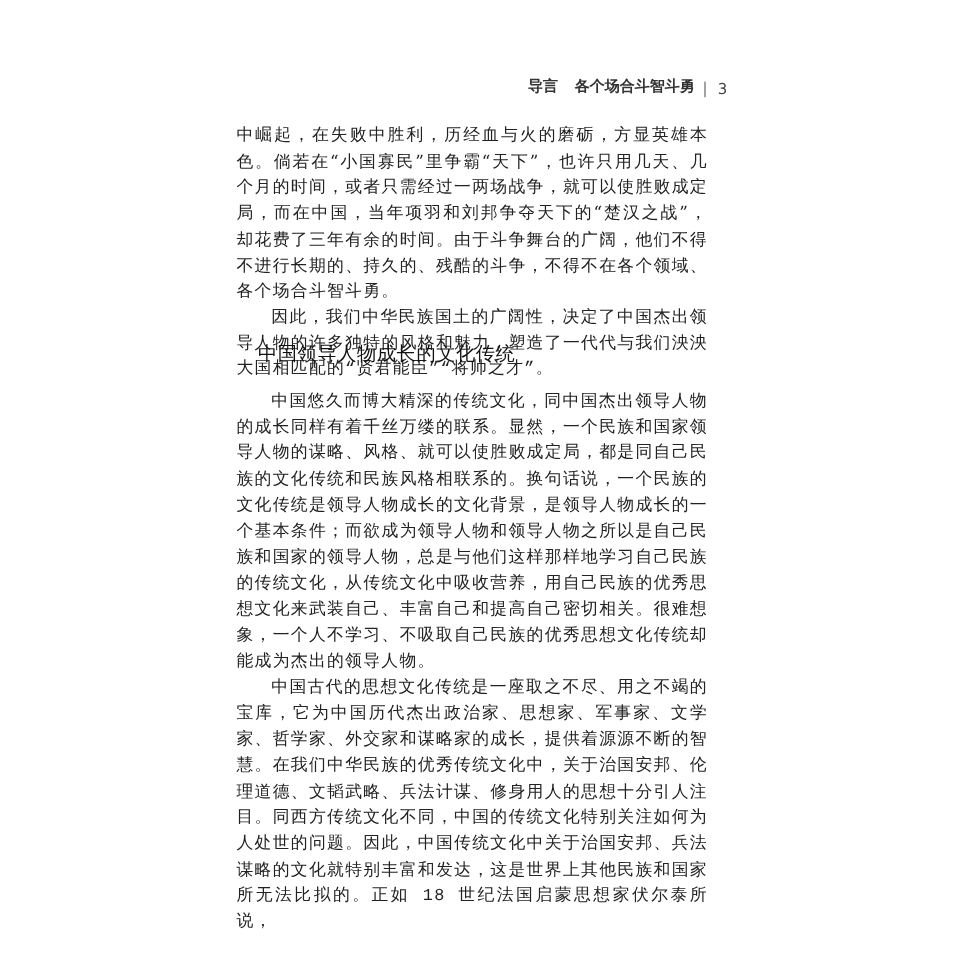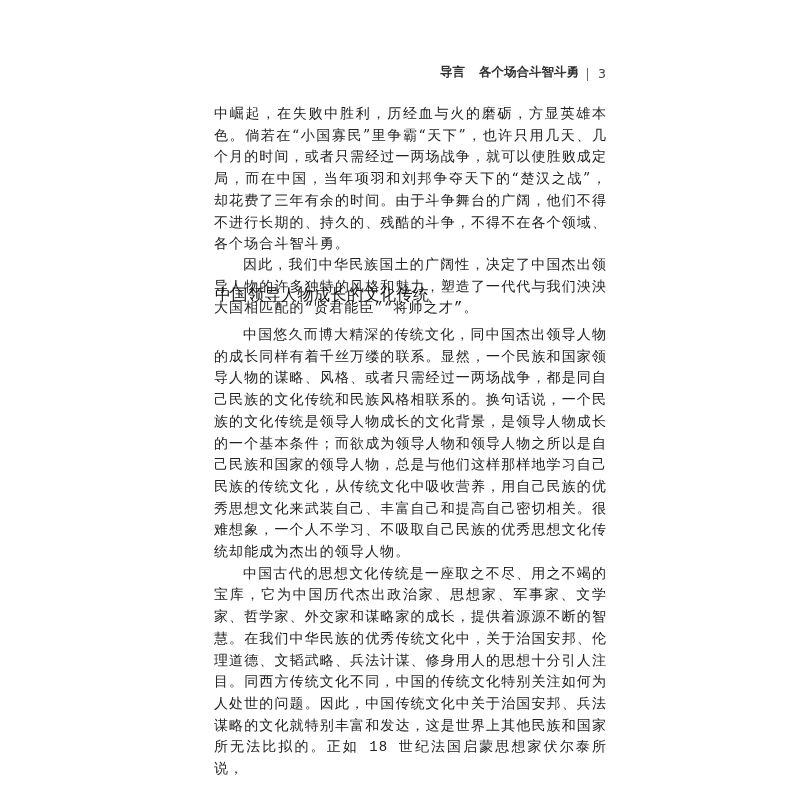--- a/index.html
+++ b/index.html
@@ -4,21 +4,21 @@
 <style>
   html, body { margin:0; padding:0; background:#ffffff; }
   body { width:800px; height:800px; position:relative; overflow:hidden;
          font-family:"DejaVu Serif", "Liberation Serif", serif; color:#222; }
   .running-header { position:absolute; top:61px; left:400px; width:206px; height:20px;
          font-family:"DejaVu Sans", "Liberation Sans", sans-serif; font-size:12.5px; font-weight:bold;
          color:#333; display:flex; justify-content:flex-end; align-items:flex-end; white-space:nowrap; }
   .running-header .sep { display:inline-block; width:1px; height:13px; background:#666; margin:0 10px 0 8px; }
   .running-header .num { font-weight:normal; color:#444; }
   .running-header .gap { display:inline-block; width:14px; }
-  .body { position:absolute; left:214px; width:393px; }
+  .body { position:absolute; left:197px; width:393px; }
   .para { margin:0; font-size:14px; line-height:21.7px; letter-spacing:1.1px; text-align:justify;
           text-align-last:left; color:#222; }
   .para.indent { text-indent:29px;font-family:Liberation Mono, monospace; }
   .sec1 { top:103px; }
   .heading { position:absolute; top:285px; left:215px; width:393px; text-align:left;
              font-family:Liberation Sans, sans-serif; font-size:16px; color:#111;
              letter-spacing:0.5px; }
   .sec2 { top:325px; }
 </style>
 </head>
@@ -33,15 +33,15 @@
 </div>
 
 <div class="body sec1">
   <p class="para">中崛起，在失败中胜利，历经血与火的磨砺，方显英雄本色。倘若在“小国寡民”里争霸“天下”，也许只用几天、几个月的时间，或者只需经过一两场战争，就可以使胜败成定局，而在中国，当年项羽和刘邦争夺天下的“楚汉之战”，却花费了三年有余的时间。由于斗争舞台的广阔，他们不得不进行长期的、持久的、残酷的斗争，不得不在各个领域、各个场合斗智斗勇。</p>
   <p class="para indent">因此，我们中华民族国土的广阔性，决定了中国杰出领导人物的许多独特的风格和魅力，塑造了一代代与我们泱泱大国相匹配的“贤君能臣”“将帅之才”。</p>
 </div>
 
 <div class="heading">中国领导人物成长的文化传统</div>
 
 <div class="body sec2">
-  <p class="para indent">中国悠久而博大精深的传统文化，同中国杰出领导人物的成长同样有着千丝万缕的联系。显然，一个民族和国家领导人物的谋略、风格、或者只需经过一两场战争，都是同自己民族的文化传统和民族风格相联系的。换句话说，一个民族的文化传统是领导人物成长的文化背景，是领导人物成长的一个基本条件；而欲成为领导人物和领导人物之所以是自己民族和国家的领导人物，总是与他们这样那样地学习自己民族的传统文化，从传统文化中吸收营养，用自己民族的优秀思想文化来武装自己、丰富自己和提高自己密切相关。很难想象，一个人不学习、不吸取自己民族的优秀思想文化传统却能成为杰出的领导人物。</p>
+  <p class="para indent">中国悠久而博大精深的传统文化，同中国杰出领导人物的成长同样有着千丝万缕的联系。显然，一个民族和国家领导人物的谋略、风格、就可以使胜败成定局，都是同自己民族的文化传统和民族风格相联系的。换句话说，一个民族的文化传统是领导人物成长的文化背景，是领导人物成长的一个基本条件；而欲成为领导人物和领导人物之所以是自己民族和国家的领导人物，总是与他们这样那样地学习自己民族的传统文化，从传统文化中吸收营养，用自己民族的优秀思想文化来武装自己、丰富自己和提高自己密切相关。很难想象，一个人不学习、不吸取自己民族的优秀思想文化传统却能成为杰出的领导人物。</p>
   <p class="para indent">中国古代的思想文化传统是一座取之不尽、用之不竭的宝库，它为中国历代杰出政治家、思想家、军事家、文学家、哲学家、外交家和谋略家的成长，提供着源源不断的智慧。在我们中华民族的优秀传统文化中，关于治国安邦、伦理道德、文韬武略、兵法计谋、修身用人的思想十分引人注目。同西方传统文化不同，中国的传统文化特别关注如何为人处世的问题。因此，中国传统文化中关于治国安邦、兵法谋略的文化就特别丰富和发达，这是世界上其他民族和国家所无法比拟的。正如 18 世纪法国启蒙思想家伏尔泰所说，</p>
 </div>
 
 </body></html>

